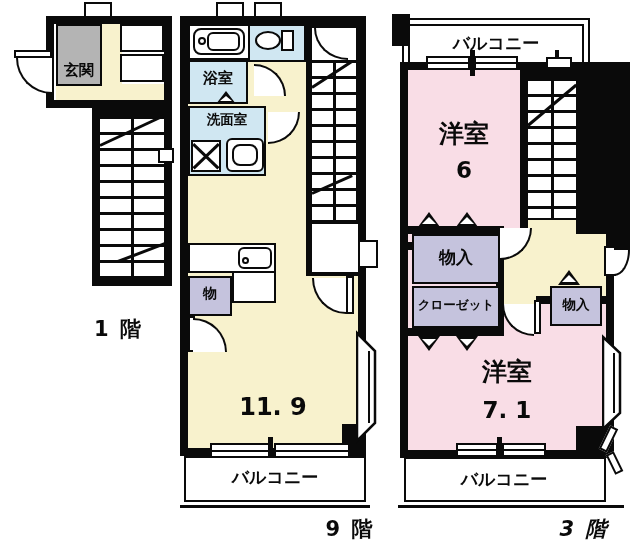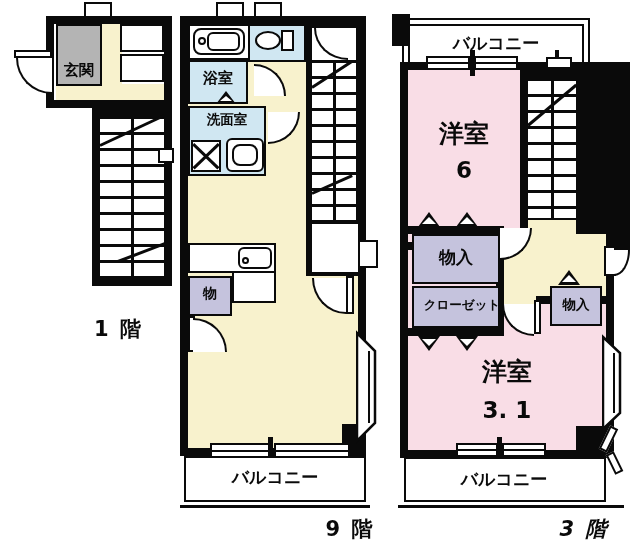--- a/index.html
+++ b/index.html
@@ -99,20 +99,21 @@
 
   <div class="a c-white t25" style="left:188px;top:243px;width:88px;height:30px;"></div>
   <div class="a c-white t25 rr6" style="left:238px;top:247px;width:34px;height:22px;"></div>
   <div class="a t2 circle" style="left:242px;top:257px;width:7px;height:7px;"></div>
   <div class="a c-white t25" style="left:232px;top:271px;width:44px;height:32px;"></div>
   <div class="a c-lav t25" style="left:188px;top:276px;width:44px;height:40px;"></div>
   <div class="a lbl" style="left:188px;top:286px;width:44px;font-size:14px;">物</div>
   <div class="a leaf" style="left:188px;top:316px;width:7px;height:36px;"></div>
   <div class="a arc tr" style="left:193px;top:318px;width:34px;height:34px;"></div>
 
+  <div class="a lbl" style="left:213px;top:394px;width:120px;font-size:24px;">11. 9</div>
   <div class="a wall" style="left:342px;top:424px;width:24px;height:26px;"></div>
 
   <div class="a win" style="left:210px;top:443px;width:60px;height:15px;"></div>
   <div class="a win" style="left:274px;top:443px;width:76px;height:15px;"></div>
   <div class="a tick" style="left:268px;top:437px;width:5px;height:26px;"></div>
   <svg class="a" style="left:356px;top:330px;" width="26" height="114" viewBox="0 0 26 114">
     <polygon points="1,3 19,21 19,93 1,111" fill="#fff" stroke="#0a0a0a" stroke-width="2.5"></polygon>
     <line x1="13" y1="21" x2="13" y2="93" stroke="#0a0a0a" stroke-width="2"></line>
   </svg>
   <div class="a c-white t25" style="left:184px;top:456px;width:182px;height:46px;"></div>
@@ -144,35 +145,35 @@
 
   <div class="a c-yellow" style="left:504px;top:234px;width:102px;height:70px;"></div>
   <div class="a wall" style="left:408px;top:226px;width:92px;height:8px;"></div>
   <div class="a wall" style="left:496px;top:226px;width:8px;height:110px;"></div>
   <div class="a arc br" style="left:500px;top:228px;width:32px;height:32px;"></div>
   <div class="a tri-up" style="left:418px;top:212px;width:22px;height:15px;"></div>
   <div class="a tri-up" style="left:456px;top:212px;width:22px;height:15px;"></div>
   <div class="a c-lav t25" style="left:412px;top:234px;width:88px;height:50px;"></div>
   <div class="a lbl" style="left:412px;top:248px;width:88px;font-size:17px;">物入</div>
   <div class="a c-lav t25" style="left:412px;top:286px;width:88px;height:42px;"></div>
-  <div class="a lbl" style="left:412px;top:298px;width:88px;font-size:12.5px;margin-left:6px;">クローゼット</div>
+  <div class="a lbl" style="left:412px;top:298px;width:88px;font-size:12.5px;">クローゼット</div>
   <div class="a wall" style="left:408px;top:328px;width:96px;height:8px;"></div>
   <div class="a tri-dn" style="left:418px;top:336px;width:22px;height:15px;"></div>
   <div class="a tri-dn" style="left:456px;top:336px;width:22px;height:15px;"></div>
   <div class="a wall" style="left:536px;top:296px;width:70px;height:8px;"></div>
   <div class="a leaf" style="left:534px;top:300px;width:7px;height:34px;"></div>
   <div class="a arc bl" style="left:502px;top:304px;width:32px;height:32px;"></div>
   <div class="a tri-up" style="left:558px;top:270px;width:22px;height:15px;"></div>
   <div class="a c-lav t25" style="left:550px;top:286px;width:52px;height:40px;"></div>
   <div class="a lbl" style="left:550px;top:297px;width:52px;font-size:13.5px;">物入</div>
   <div class="a c-white t2" style="left:604px;top:246px;width:12px;height:30px;"></div>
   <div class="a arc br" style="left:614px;top:250px;width:16px;height:26px;"></div>
 
   <div class="a lbl" style="left:447px;top:358px;width:120px;font-size:25px;">洋室</div>
-  <div class="a lbl" style="left:447px;top:398px;width:120px;font-size:23px;">3. 1</div>
+  <div class="a lbl" style="left:447px;top:398px;width:120px;font-size:23px;">7. 1</div>
   <svg class="a" style="left:602px;top:334px;" width="24" height="98" viewBox="0 0 24 98">
     <polygon points="1,3 18,19 18,79 1,95" fill="#fff" stroke="#0a0a0a" stroke-width="2.5"></polygon>
     <line x1="12" y1="19" x2="12" y2="79" stroke="#0a0a0a" stroke-width="2"></line>
   </svg>
   <div class="a wall" style="left:576px;top:426px;width:30px;height:26px;"></div>
   <div class="a leaf" style="left:604px;top:426px;width:9px;height:26px;transform:rotate(26deg);"></div>
   <div class="a leaf" style="left:610px;top:452px;width:9px;height:22px;transform:rotate(-26deg);"></div>
 
   <div class="a win" style="left:456px;top:443px;width:42px;height:14px;"></div>
   <div class="a win" style="left:502px;top:443px;width:44px;height:14px;"></div>

